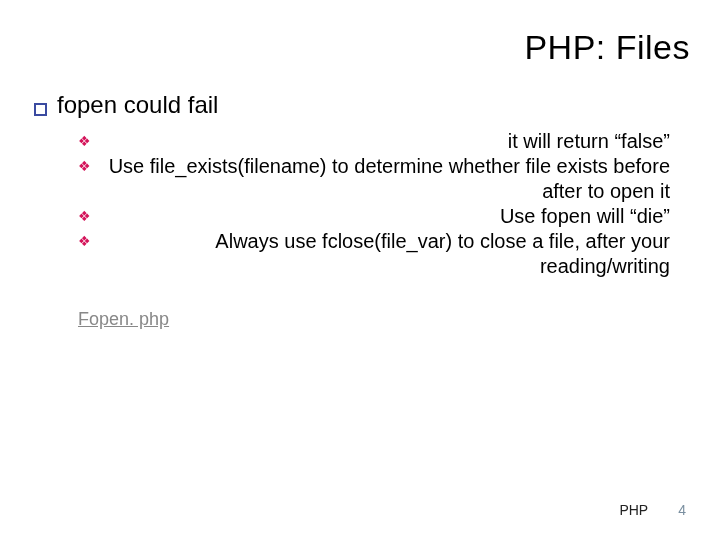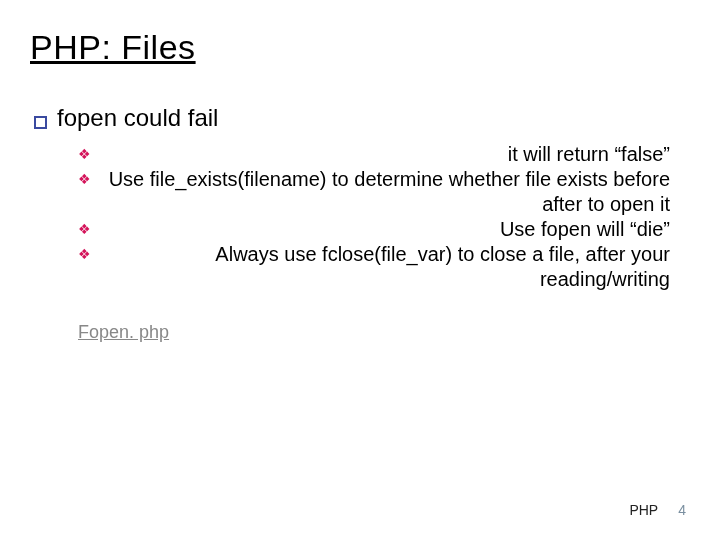--- a/index.html
+++ b/index.html
@@ -8,23 +8,23 @@
       height: 540px;
       background: #fff;
       font-family: "Comic Sans MS", "Comic Sans", cursive, sans-serif;
       color: #000;
       position: relative;
       padding: 28px 30px 0 30px;
     }
     .title {
       font-size: 34px;
       font-weight: 400;
-      text-decoration: underline;
-      margin-bottom: 37px;
+      margin-bottom: 24px;
       letter-spacing: 0.5px;
+      text-align: right;
     }
     .section {
       margin-bottom: 10px;
     }
     .l1 {
       display: flex;
       align-items: center;
       font-size: 24px;
       margin-left: 4px;
       margin-bottom: 10px;
@@ -64,21 +64,21 @@
       text-decoration: underline;
     }
     .footer {
       position: absolute;
       bottom: 22px;
       right: 34px;
       font-size: 14px;
       color: #222;
       display: flex;
       align-items: center;
-      gap: 20px;
+      gap: 30px;
       font-family: Arial, sans-serif;
     }
     .footer .pg {
       color: #7a8fa0;
     }
   </style>
 </head>
 <body>
 
 <div class="title">PHP: Files</div>

